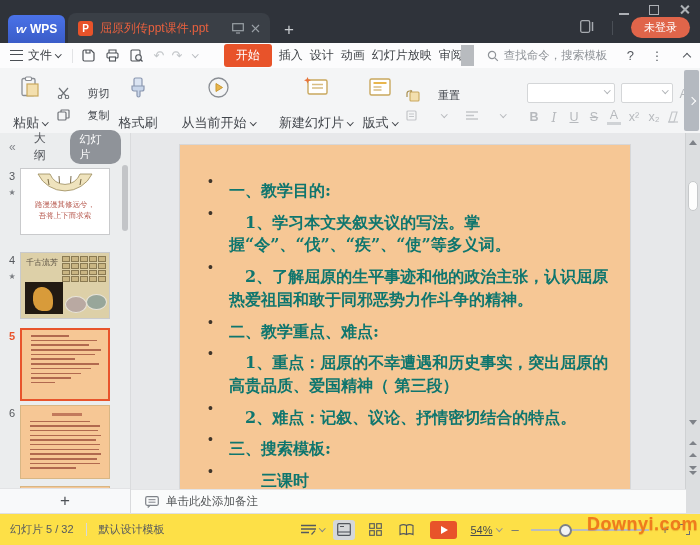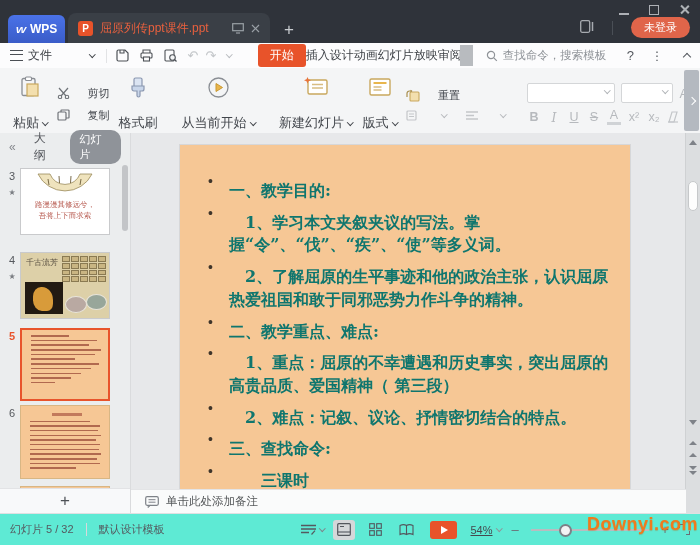--- a/index.html
+++ b/index.html
@@ -27,31 +27,31 @@
   .doc-title{color:#e8603e;font-size:12px;white-space:nowrap;overflow:hidden;flex:1;}
   .tabico{color:#9aa0a6;flex:none;display:flex;align-items:center;}
   .newtab{color:#c9ccd0;font-size:17px;margin:0 0 5px 14px;line-height:1;}
   .account{position:absolute;right:10px;bottom:5px;display:flex;align-items:center;gap:18px;}
   .acct-div{width:1px;height:14px;background:#4a4f56;}
   .login-pill{background:#e0654a;color:#fff;font-size:11px;padding:3px 13px;border-radius:11px;}
 
   
   .menubar{position:absolute;top:43px;left:0;right:0;height:25px;background:#fcfcfd;
            border-bottom:1px solid #ebecee;display:flex;align-items:center;padding:0 10px;}
-  .mi{display:flex;align-items:center;gap:34px;}
+  .mi{display:flex;align-items:center;}
   .hamb{width:13px;height:9px;border-top:1.5px solid #4b4f55;border-bottom:1.5px solid #4b4f55;position:relative;margin-right:5px;}
   .hamb:before{content:"";position:absolute;left:0;right:0;top:2.6px;height:1.5px;background:#4b4f55;}
   .cv{display:inline-block;width:5px;height:5px;border-right:1.3px solid currentColor;
       border-bottom:1.3px solid currentColor;transform:rotate(45deg);margin:-2px 0 0 4px;}
   .cv.up{transform:rotate(-135deg);margin-top:3px;}
   .cv.s{width:3.5px;height:3.5px;}
   .mdiv{width:1px;height:14px;background:#e2e3e5;margin:0 9px 0 11px;}
   .qico{color:#4d5157;margin-right:11px;display:flex;}
   .gico{color:#c3c6c9;font-size:13px;margin-right:7px;line-height:1;}
-  .mtab{margin-left:0;color:#3e4247;}
+  .mtab{margin-left:7px;color:#3e4247;}
   .mtab.first{margin-left:26px;}
   .mtab.active{background:#e8532a;color:#fff;border-radius:3px;padding:3px 12px;}
   .artifact{width:13px;height:21px;background:#b8bbbf;margin-left:-2px;}
   .searchbox{display:flex;align-items:center;gap:5px;color:#8f9398;margin-left:13px;font-size:11.5px;}
   .mright{margin-left:auto;display:flex;align-items:center;gap:17px;color:#54585e;}
 
   
   .ribbon{position:absolute;top:68px;left:0;right:0;height:64px;background:#f4f5f6;
           border-bottom:1px solid #dfe0e2;display:flex;align-items:stretch;padding:4px 20px 3px 8px;}
   .vdiv{width:1px;background:#e0e1e3;margin:3px 7px;}
@@ -133,21 +133,21 @@
   .vsb .tri.up{margin-top:7px;}
   .vthumb{position:absolute;left:2px;right:2px;top:48px;height:28px;background:#fdfdfd;
           border:1px solid #c6c8ca;border-radius:6px;}
   .navbtns{position:absolute;left:0;right:0;bottom:38px;display:flex;flex-direction:column;gap:9px;align-items:center;}
   .dbl{display:flex;flex-direction:column;gap:1px;}
   .notesbar{position:absolute;left:0;right:14px;bottom:0;height:23px;background:#fafbfb;
             border-top:1px solid #e3e4e6;display:flex;align-items:center;gap:7px;padding:0 14px;
             font-size:11.5px;color:#55585a;}
 
   
-  .statusbar{position:absolute;left:0;right:0;bottom:0;height:31px;background:#5eead4;
+  .statusbar{position:absolute;left:0;right:0;bottom:0;height:31px;background:#fde047;
              border-top:1px solid #dfe0e2;display:flex;align-items:center;font-size:11px;
              color:#55595f;padding:0 10px;}
   .sdiv{width:1px;height:13px;background:#d8d9db;margin:0 12px;}
   .sright{margin-left:auto;display:flex;align-items:center;gap:9px;}
   .viewbtn{display:flex;align-items:center;justify-content:center;width:22px;height:20px;border-radius:3px;}
   .viewbtn.sel{background:#d5d7d9;}
   .playbtn{width:27px;height:18px;background:#e8532a;border-radius:3px;display:flex;
            align-items:center;justify-content:center;margin:0 4px;}
   .playtri{width:0;height:0;border-top:4.5px solid transparent;border-bottom:4.5px solid transparent;
            border-left:7px solid #fff;margin-left:2px;}
@@ -566,21 +566,21 @@
         <div class="brow">
             <span class="bdot">•</span>
             <span class="btxt">　1、重点：屈原的不幸遭遇和历史事实，突出屈原的高贵品质、爱国精神（ 第三段）</span>
           </div>
         <div class="brow">
             <span class="bdot">•</span>
             <span class="btxt">　2、难点：记叙、议论、抒情密切结合的特点。</span>
           </div>
         <div class="brow">
             <span class="bdot">•</span>
-            <span class="btxt">三、查找命令:</span>
+            <span class="btxt">三、搜索模板:</span>
           </div>
         <div class="brow">
             <span class="bdot">•</span>
             <span class="btxt">　　三课时</span>
           </div>
       </div>
     </div>
 
     <div class="vsb">
       <div class="tri up"></div>

